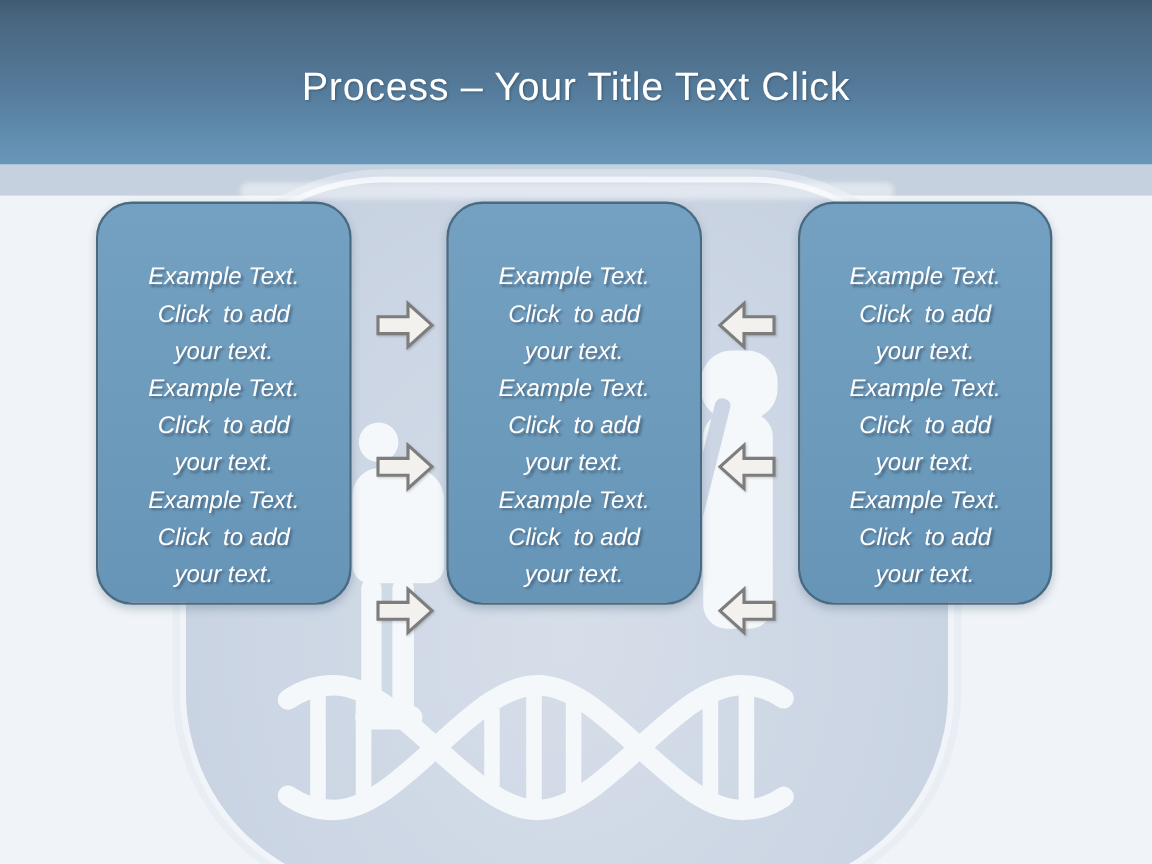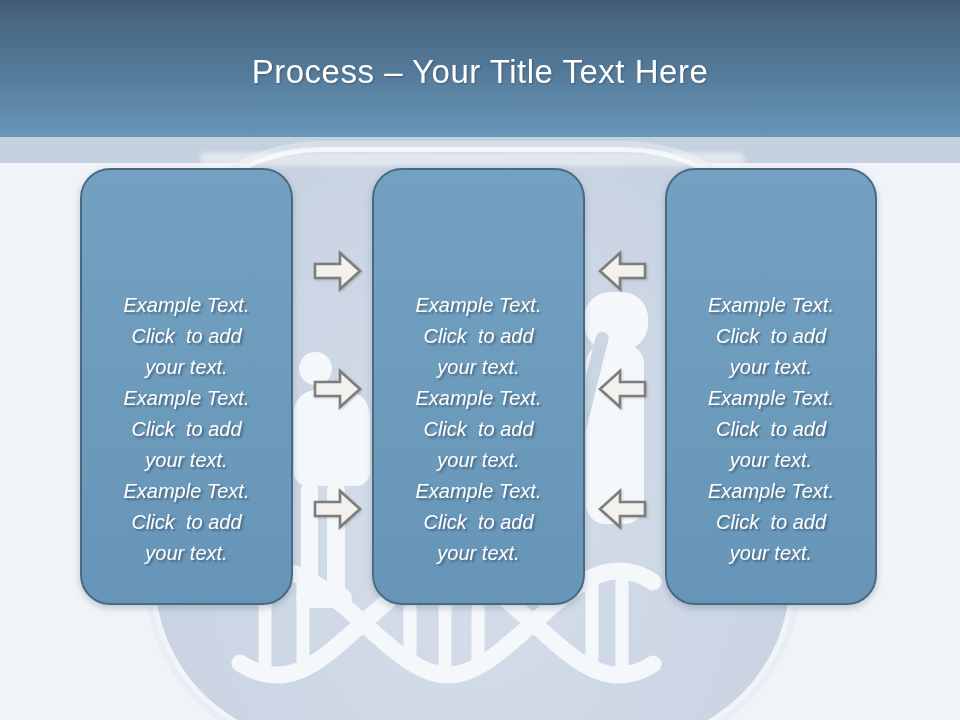--- a/index.html
+++ b/index.html
@@ -50,25 +50,25 @@
   .p1-feet  { left:296px; top:588px; width:56px; height:20px; border-radius:10px; }
   
   .p2-shoulder { left:584px; top:292px; width:64px; height:58px; border-radius:26px; }
   .p2-body     { left:586px; top:344px; width:58px; height:180px; border-radius:20px; }
   .p2-armgap   { left:579px; top:330px; width:13px; height:150px; background:#cbd5e3;
                  transform:rotate(14deg); border-radius:6px; }
   .dna-svg { position:absolute; left:225px; top:548px; }
 
   
   .panel {
-    position:absolute; top:168px; width:213px; height:437px; z-index:10;
+    position:absolute; top:168px; width:213px; height:336px; z-index:10;
     box-sizing:border-box; border:2px solid #4a6a82; border-radius:30px;
     background:linear-gradient(180deg,#74a1c1 0%, #6c9abb 60%, #6795b8 100%);
     box-shadow:0 3px 7px rgba(70,95,120,0.30);
-    display:flex; flex-direction:column; justify-content:flex-end;
+    display:flex; flex-direction:column; justify-content:flex-start;
     padding:46px 6px 34px;
   }
   .panel-left   { left:80px;  }
   .panel-center { left:372px; }
   .panel-right  { left:665px; width:212px; }
   .block {
     color:#ffffff; font-style:italic; font-size:20px; line-height:31px;
     text-align:center; text-shadow:2px 2px 2px rgba(45,65,85,0.55);
   }
   .tline { white-space:pre; }
@@ -111,21 +111,21 @@
         <line x1="367" y1="35" x2="367" y2="115"></line>
         <line x1="397" y1="30" x2="397" y2="120"></line>
       </g>
     </g>
   </svg>
 </div>
 
 <div class="band"></div>
 <div class="header">
   <div class="slide-title">
-    <span class="bold">Process</span><span class="sep"> – </span><span>Your Title Text Here</span>
+    <span class="bold">Process</span><span class="sep"> – </span><span>Your Title Text Click</span>
   </div>
 </div>
 
 <div class="panel panel-left">
   <div class="block">
     <div class="tline">Example Text.</div>
     <div class="tline">Click  to add</div>
     <div class="tline">your text.</div>
   </div>
   <div class="block">

